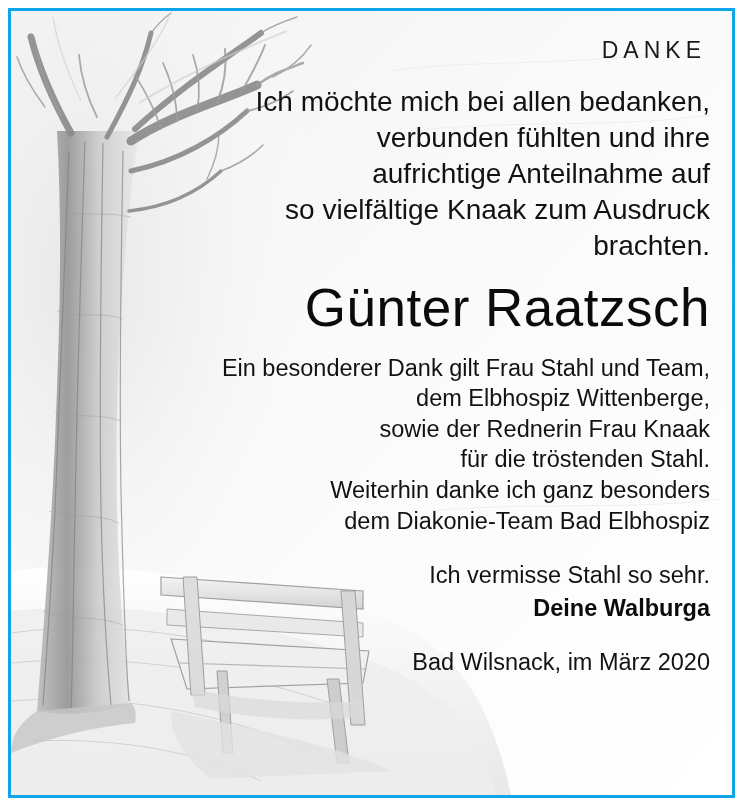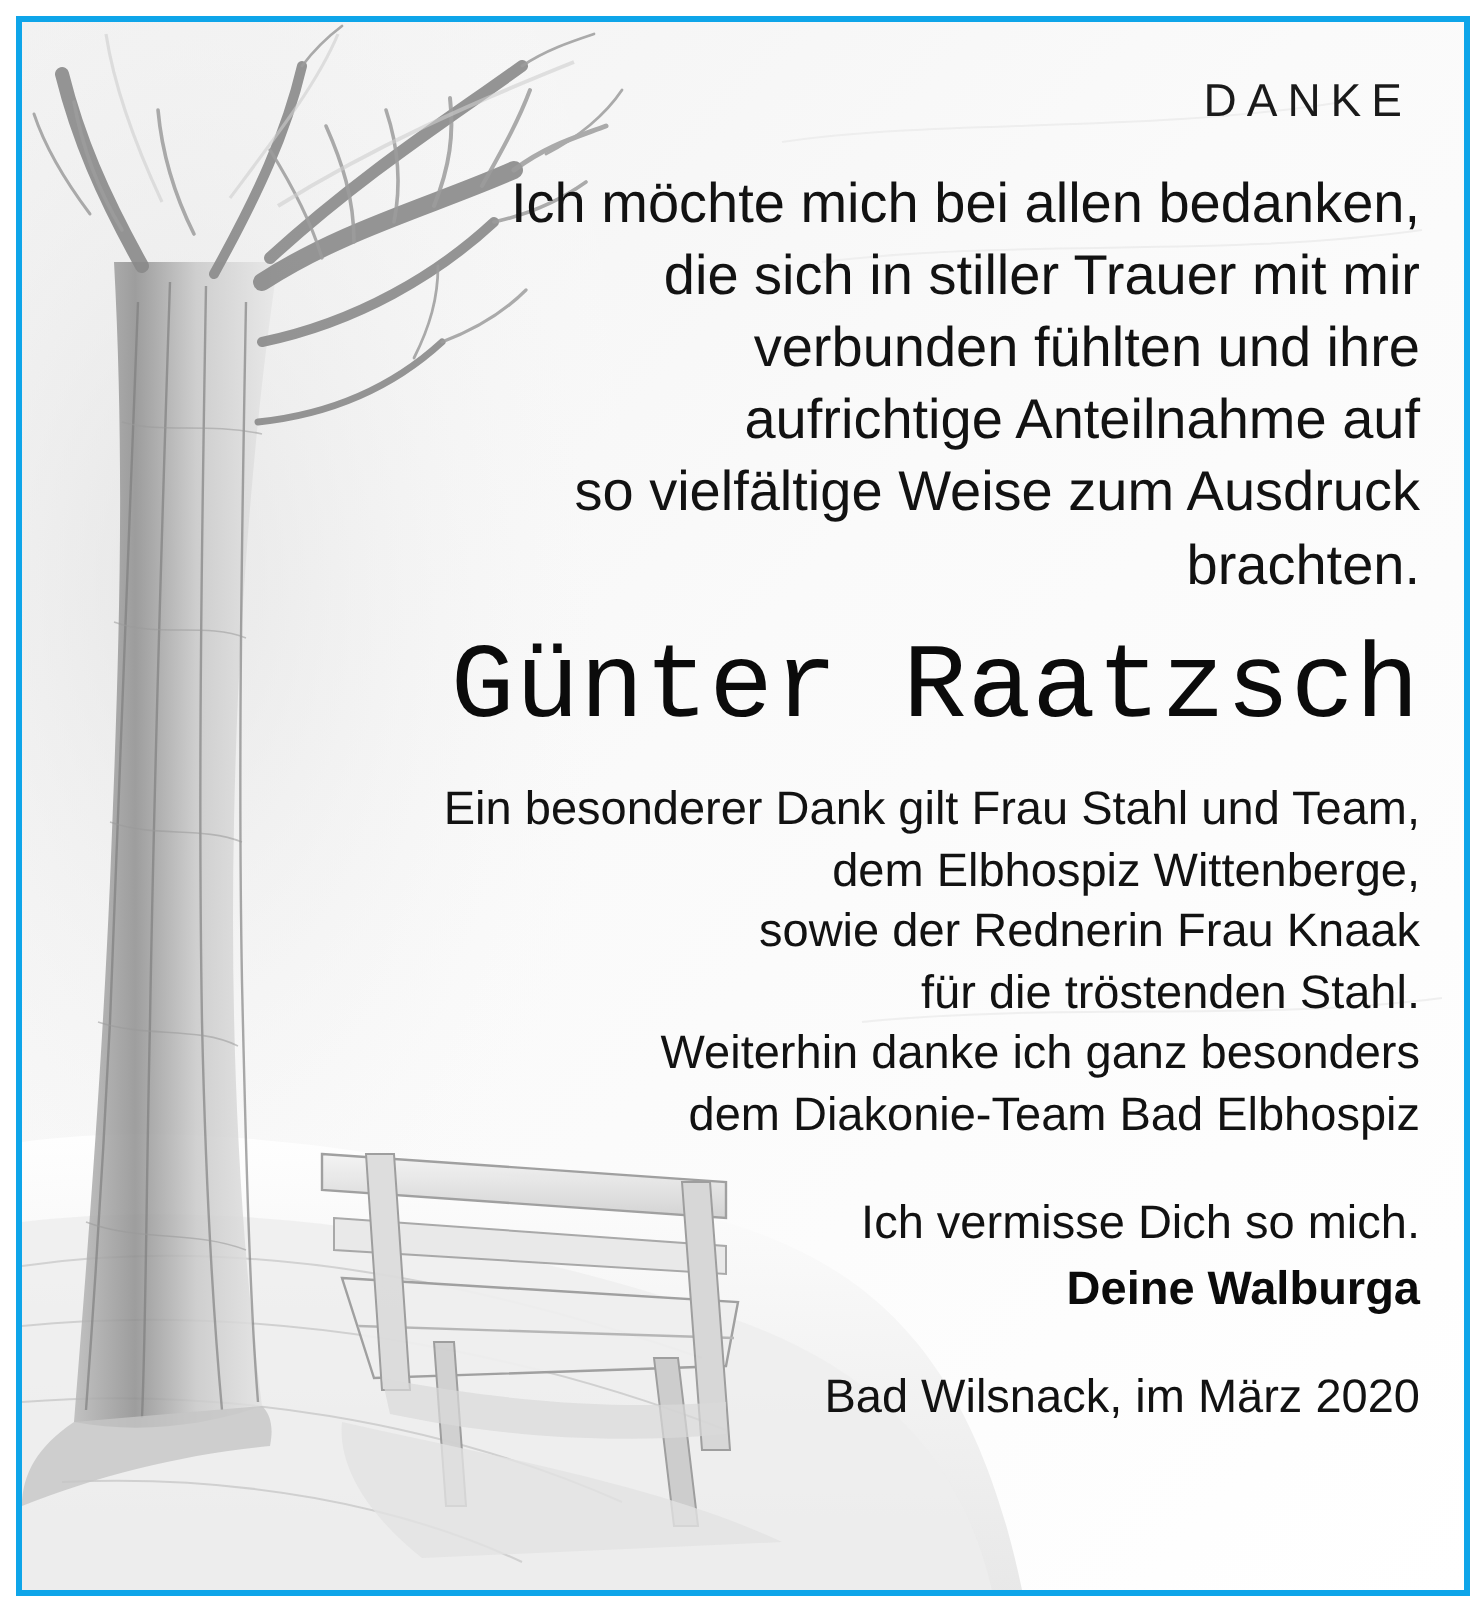--- a/index.html
+++ b/index.html
@@ -53,21 +53,21 @@
     color: #1a1a1a;
     margin: 0 4px 20px 0;
   }
   .thanks-text {
     font-size: 28px;
     line-height: 1.29;
     margin: 0 0 6px 0;
     color: #121212;
   }
   .name {
-    font-family: Liberation Mono, monospace;
+    font-family: Liberation Sans, sans-serif;
     font-size: 53px;
     line-height: 1.1;
     font-weight: 400;
     margin: 14px 0 16px 0;
     color: #0b0b0b;
     white-space: nowrap;
     letter-spacing: 0.5px;
   }
   .special-thanks {
     font-size: 23.5px;
@@ -218,36 +218,35 @@
           <path d="M420 500 C 520 490, 620 500, 710 488"></path>
         </g>
       </svg>
     </div>
 
     <div class="content">
       <div class="danke">DANKE</div>
 
       <p class="thanks-text">
         <span class="ln">Ich möchte mich bei allen bedanken,</span>
-        <span class="ln">die sich in stiller Trauer mit mir</span>
         <span class="ln">verbunden fühlten und ihre</span>
         <span class="ln">aufrichtige Anteilnahme auf</span>
-        <span class="ln">so vielfältige Weise zum Ausdruck brachten.</span>
+        <span class="ln">so vielfältige Knaak zum Ausdruck brachten.</span>
       </p>
 
       <div class="name">Günter Raatzsch</div>
 
       <p class="special-thanks">
         <span class="ln">Ein besonderer Dank gilt Frau Stahl und Team,</span>
         <span class="ln">dem Elbhospiz Wittenberge,</span>
         <span class="ln">sowie der Rednerin Frau Knaak</span>
         <span class="ln">für die tröstenden Stahl.</span>
         <span class="ln">Weiterhin danke ich ganz besonders</span>
         <span class="ln">dem Diakonie-Team Bad Elbhospiz</span>
       </p>
 
-      <p class="closing">Ich vermisse Dich so mich.</p>
+      <p class="closing">Ich vermisse Stahl so sehr.</p>
       <p class="signature">Deine Walburga</p>
       <p class="place-date">Bad Wilsnack, im März 2020</p>
     </div>
 
   </div>
 </div>
 
 </body></html>

